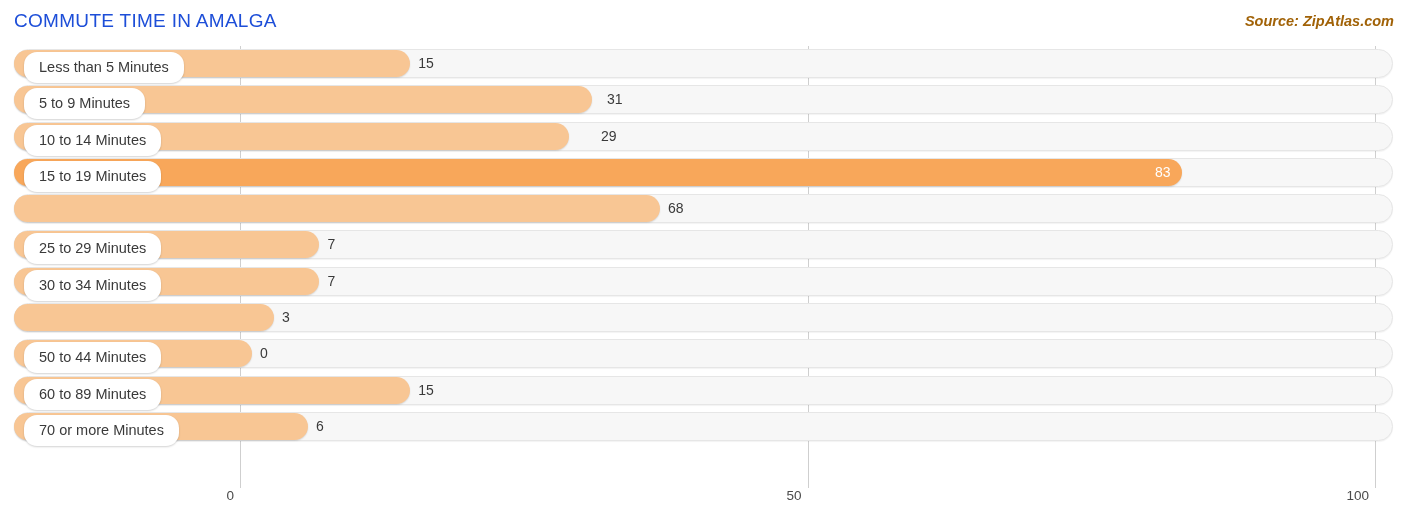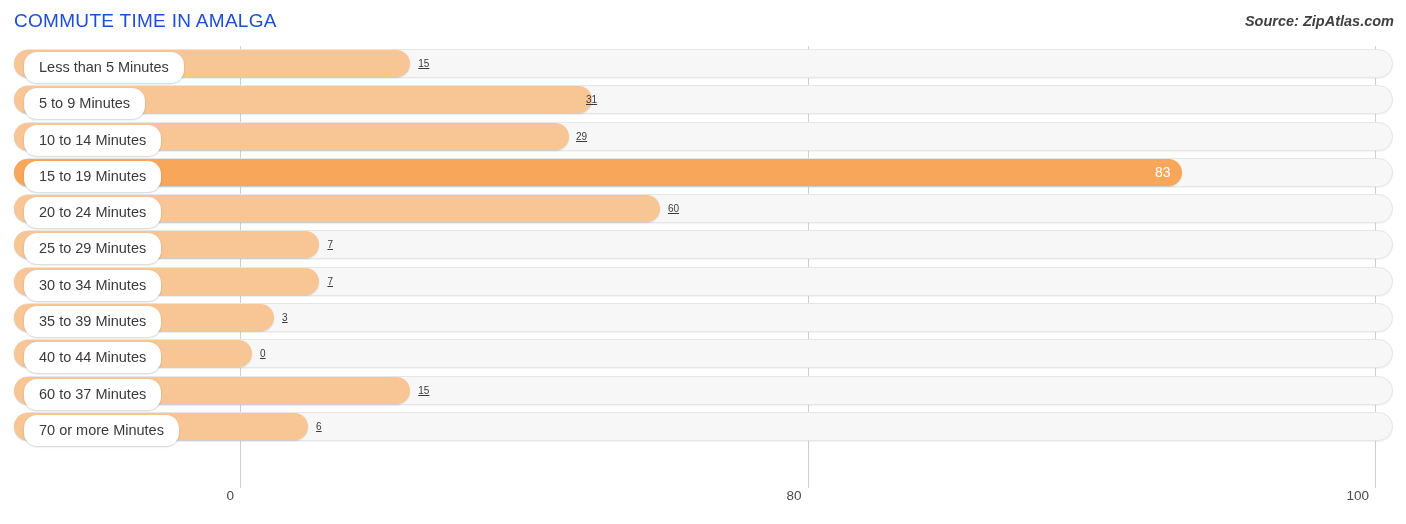--- a/index.html
+++ b/index.html
@@ -32,21 +32,21 @@
     font-weight: 400;
     white-space: nowrap;
   }
   .source-note {
     position: absolute;
     right: 12px;
     top: 13px;
     font-size: 14.5px;
     font-style: italic;
     font-weight: bold;
-    color: #404040;
+    color: #a16207;
     white-space: nowrap;
   }
 
   
   .plot {
     position: absolute;
     left: 0;
     top: 46px;
     width: 1406px;
     height: 440px;
@@ -123,24 +123,23 @@
     white-space: nowrap;
     box-shadow: 0 1px 2px rgba(0,0,0,0.18);
   }
 
   
   .value-out {
     position: absolute;
     top: 6px;
     height: 23px;
     line-height: 23px;
-    font-size: 10px;
+    font-size: 14px;
     color: #3a3a3a;
     white-space: nowrap;
-    text-decoration: underline;
   }
   
   .value-in {
     position: absolute;
     top: 6px;
     height: 23px;
     line-height: 23px;
     font-size: 14px;
     color: #ffffff;
     white-space: nowrap;
@@ -181,76 +180,74 @@
       <div class="row">
         <div class="track"></div>
         <div class="bar" style="width: 396.25px;"></div>
         <div class="cat-pill">Less than 5 Minutes</div>
         <div class="value-out" style="left: 418.25px;">15</div>
       </div>
       <div class="row">
         <div class="track"></div>
         <div class="bar" style="width: 577.85px;"></div>
         <div class="cat-pill">5 to 9 Minutes</div>
-        <div class="value-out" style="left: 586px;">31</div>
+        <div class="value-out" style="left: 607px;">31</div>
       </div>
       <div class="row">
         <div class="track"></div>
         <div class="bar" style="width: 555.15px;"></div>
         <div class="cat-pill">10 to 14 Minutes</div>
-        <div class="value-out" style="left: 576px;">29</div>
+        <div class="value-out" style="left: 601px;">29</div>
       </div>
       <div class="row highlight">
         <div class="track"></div>
         <div class="bar" style="width: 1168.05px;"></div>
         <div class="cat-pill">15 to 19 Minutes</div>
         <div class="value-in" style="left: 1144.05px; margin-left: 11px;">83</div>
       </div>
       <div class="row">
         <div class="track"></div>
         <div class="bar" style="width: 645.95px;"></div>
-        <div class="cat-pill">20 to 24 Minutes</div>
-        <div class="value-out" style="left: 667.95px;">60</div>
+        <div class="value-out" style="left: 667.95px;">68</div>
       </div>
       <div class="row">
         <div class="track"></div>
         <div class="bar" style="width: 305.45px;"></div>
         <div class="cat-pill">25 to 29 Minutes</div>
         <div class="value-out" style="left: 327.45px;">7</div>
       </div>
       <div class="row">
         <div class="track"></div>
         <div class="bar" style="width: 305.45px;"></div>
         <div class="cat-pill">30 to 34 Minutes</div>
         <div class="value-out" style="left: 327.45px;">7</div>
       </div>
       <div class="row">
         <div class="track"></div>
         <div class="bar" style="width: 260.05px;"></div>
-        <div class="cat-pill">35 to 39 Minutes</div>
         <div class="value-out" style="left: 282.05px;">3</div>
       </div>
       <div class="row">
         <div class="track"></div>
         <div class="bar" style="width: 238px;"></div>
-        <div class="cat-pill">40 to 44 Minutes</div>
+        <div class="cat-pill">50 to 44 Minutes</div>
         <div class="value-out" style="left: 260px;">0</div>
       </div>
       <div class="row">
         <div class="track"></div>
         <div class="bar" style="width: 396.25px;"></div>
-        <div class="cat-pill">60 to 37 Minutes</div>
+        <div class="cat-pill">60 to 89 Minutes</div>
         <div class="value-out" style="left: 418.25px;">15</div>
       </div>
       <div class="row">
         <div class="track"></div>
         <div class="bar" style="width: 294.1px;"></div>
         <div class="cat-pill">70 or more Minutes</div>
         <div class="value-out" style="left: 316.1px;">6</div>
       </div>
     </div>
 </div>
 
 <div class="axis" id="axis">
     <div class="tick-label" style="left: 234px;">0</div>
-    <div class="tick-label" style="left: 801.5px;">80</div>
+    <div class="tick-label" style="left: 801.5px;">50</div>
     <div class="tick-label" style="left: 1369px;">100</div>
   </div>
 
 </body></html>

